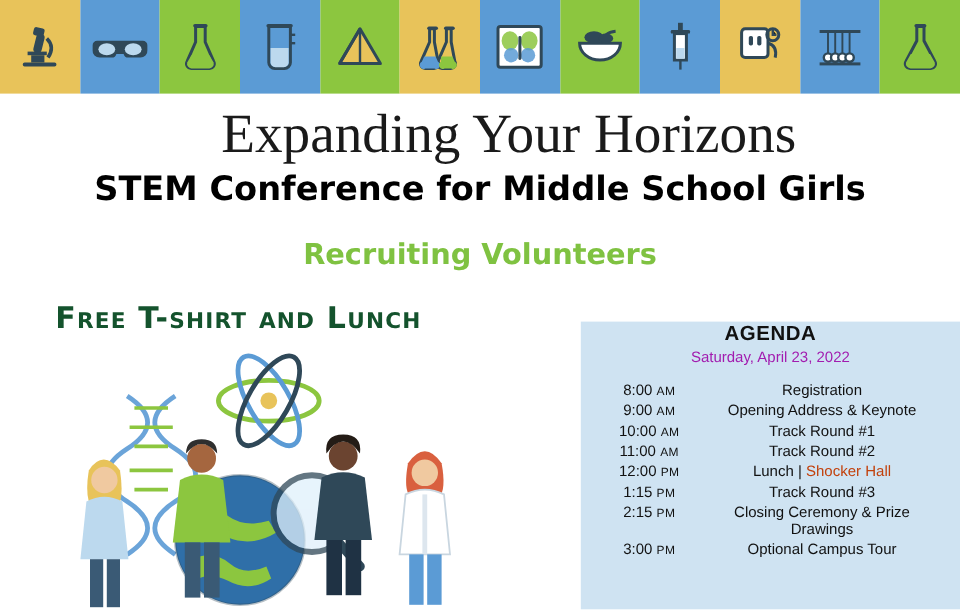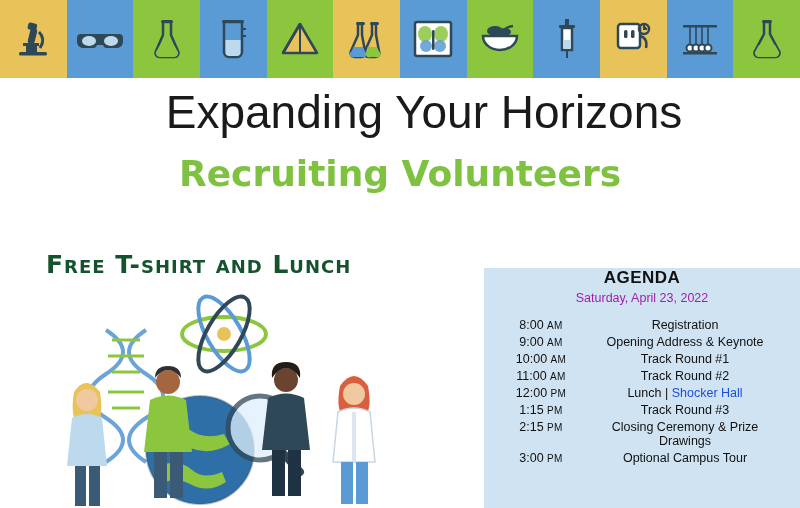--- a/index.html
+++ b/index.html
@@ -19,33 +19,33 @@
     flex:1 1 0;height:78px;
     display:flex;align-items:center;justify-content:center;
     box-sizing:border-box;
   }
   .icon-cell svg{display:block;}
   
   .headline-wrap{
     position:absolute;top:86px;left:0;width:800px;text-align:center;
   }
   .title-main{
-    font-family:Liberation Sans, sans-serif;
+    font-family:Liberation Serif, serif;
     font-size:46px;line-height:52px;color:#1a1a1a;font-weight:400;
     letter-spacing:0px;
     padding-left:48px;
   }
   .title-sub{
     font-family:"DejaVu Sans", sans-serif;
     font-weight:bold;font-size:28px;line-height:36px;color:#000000;
     margin-top:2px;
   }
   .title-green{
     font-family:"DejaVu Sans", sans-serif;
-    font-weight:bold;font-size:36px;line-height:48px;color:#7fc241;
+    font-weight:bold;font-size:24px;line-height:48px;color:#7fc241;
     margin-top:12px;
   }
   .title-perk{
     position:absolute;top:250px;left:46px;
     font-family:"DejaVu Sans", sans-serif;
     font-size:25px;color:#14532d;font-weight:bold;
     font-variant:small-caps;letter-spacing:1px;
   }
   
   .agenda{
@@ -68,21 +68,21 @@
     margin-top:11px;width:100%;border-collapse:collapse;
   }
   .agenda-table td{
     font-size:12.5px;color:#111;padding:1.5px 0;vertical-align:top;
   }
   .ag-time{
     text-align:center;width:86px;padding-right:10px;white-space:nowrap;
   }
   .ag-time .ampm{font-size:10px;letter-spacing:.3px;}
   .ag-item{text-align:center;}
-  .ag-link{color:#1d4ed8;}
+  .ag-link{color:#c2410c;}
   
   .illus{
     position:absolute;left:28px;top:282px;width:450px;height:226px;
   }
 </style>
 </head>
 <body>
 
 <div class="icon-strip">
 
@@ -204,20 +204,21 @@
     <svg width="32" height="42" viewBox="0 0 32 42">
       <path d="M13 4 v12 L4 33 a4 4 0 0 0 4 6 h16 a4 4 0 0 0 4 -6 L19 16 V4 Z" fill="none" stroke="#2f4858" stroke-width="2.5"></path>
       <path d="M8 27 h16 l4 7 a4 4 0 0 1 -4 5 H8 a4 4 0 0 1 -4 -5 Z" fill="#8cc63f"></path>
       <rect x="11" y="2" width="10" height="3" rx="1.5" fill="#2f4858"></rect>
     </svg>
   </div>
 </div>
 
 <div class="headline-wrap">
   <div class="title-main">Expanding Your Horizons</div>
+  <div class="title-sub">STEM Conference for Middle School Girls</div>
   <div class="title-green">Recruiting Volunteers</div>
 </div>
 <div class="title-perk">Free T-shirt and Lunch</div>
 
 <div class="illus">
   <svg width="450" height="226" viewBox="0 0 450 226">
 
     <g stroke="#5b9bd5" stroke-width="4" fill="none" opacity=".9">
       <path d="M78 48 q34 22 0 44 q-34 22 0 44 q34 22 0 44"></path>
       <path d="M118 48 q-34 22 0 44 q34 22 0 44 q-34 22 0 44"></path>

